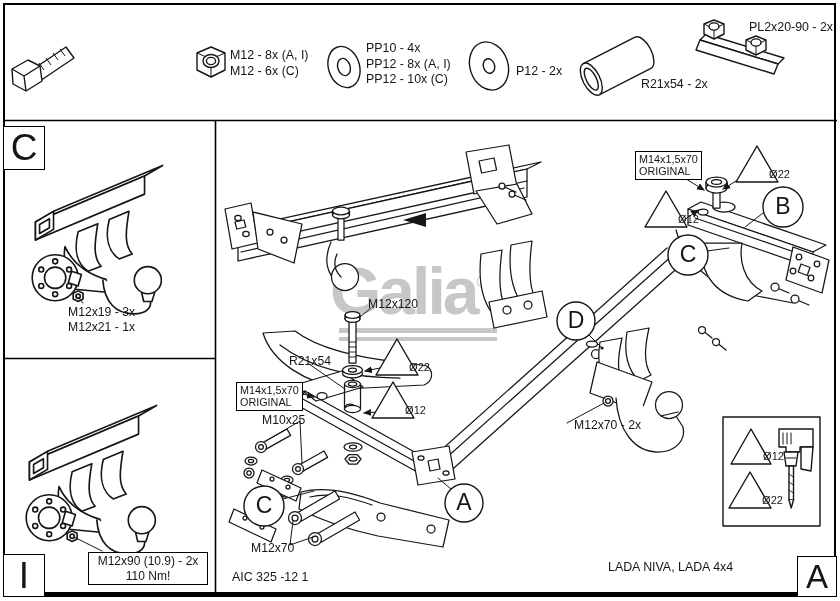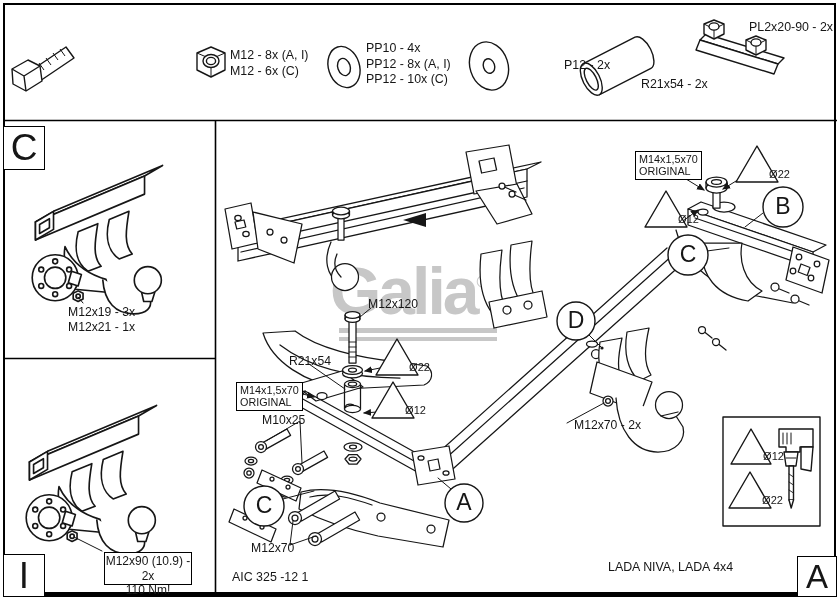--- a/index.html
+++ b/index.html
@@ -333,40 +333,40 @@
 
   <div class="txt speclist nut-list">
     <div>M12 - 8x (A, I)</div>
     <div>M12 - 6x (C)</div>
   </div>
   <div class="txt speclist pp-list">
     <div>PP10 - 4x</div>
     <div>PP12 - 8x (A, I)</div>
     <div>PP12 - 10x (C)</div>
   </div>
-  <div class="txt" style="left:516px;top:59px;font-size:12.4px;margin-left:48px;">P12 - 2x</div>
+  <div class="txt" style="left:516px;top:65px;font-size:12.4px;">P12 - 2x</div>
   <div class="txt" style="left:641px;top:78px;font-size:12.4px;">R21x54 - 2x</div>
   <div class="txt" style="left:749px;top:21px;font-size:12.4px;">PL2x20-90 - 2x</div>
 
   <div class="corner-box" style="left:3px;top:126px;width:42px;height:44px;">
     <span class="corner-letter">C</span>
   </div>
   <div class="corner-box" style="left:3px;top:554px;width:42px;height:43px;">
     <span class="corner-letter">I</span>
   </div>
   <div class="corner-box" style="left:797px;top:556px;width:40px;height:41px;">
     <span style="font-size:33px;">A</span>
   </div>
 
   <div class="txt" style="left:68px;top:305px;line-height:15px;">
     <div>M12x19 - 3x</div>
     <div>M12x21 - 1x</div>
   </div>
 
-  <div class="note-box" style="left:88px;top:552px;width:88px;height:33px;font-size:12px;line-height:14.5px;padding-top:1px;margin-left:16px;">
+  <div class="note-box" style="left:88px;top:552px;width:120px;height:33px;font-size:12px;line-height:14.5px;padding-top:1px;">
     <div>M12x90 (10.9) - 2x</div>
     <div>110 Nm!</div>
   </div>
 
   <div class="orig-box" style="left:635px;top:151px;">
     <div>M14x1,5x70</div>
     <div>ORIGINAL</div>
   </div>
   <div class="orig-box" style="left:236px;top:382px;">
     <div>M14x1,5x70</div>

